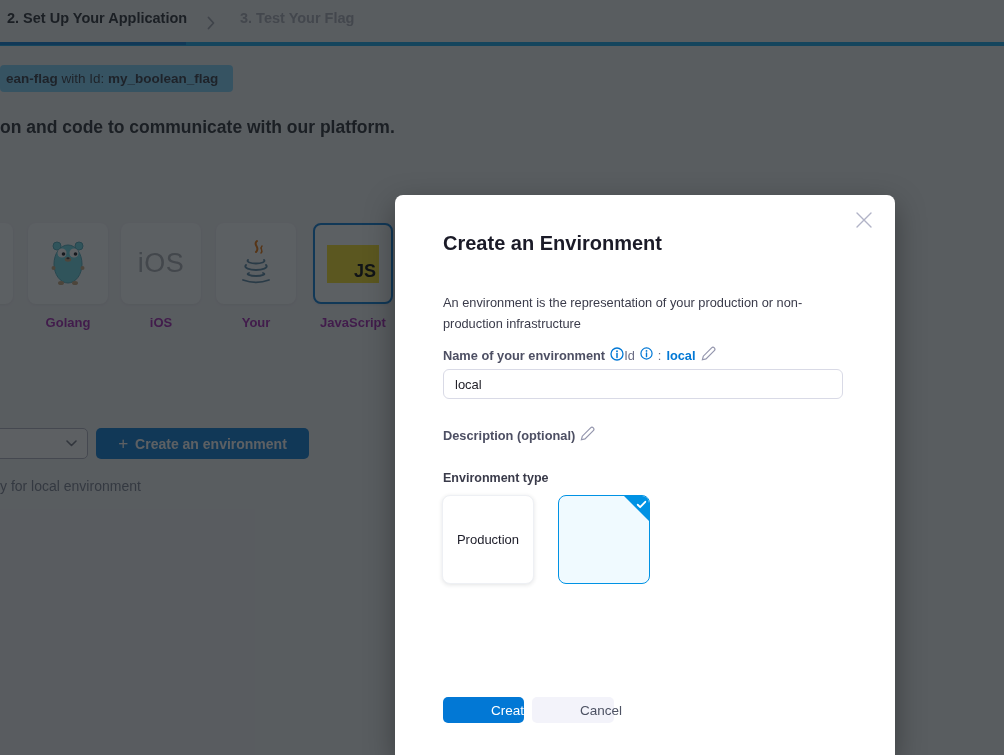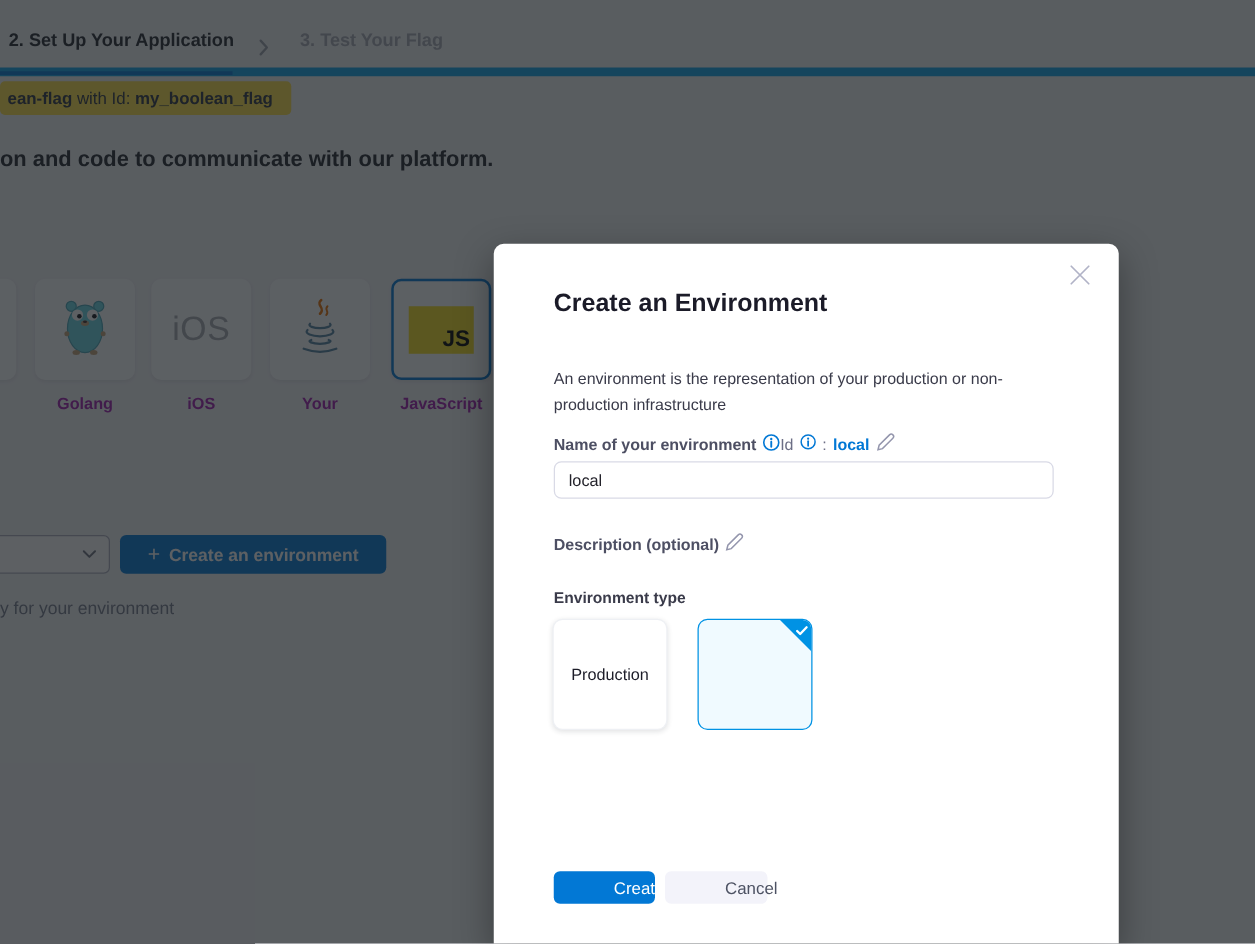--- a/index.html
+++ b/index.html
@@ -3,28 +3,28 @@
 <meta charset="utf-8">
 <style>
   html,body{margin:0;padding:0;background:#cfd2d8;}
   *{box-sizing:border-box;}
   .viewport{
     position:relative;width:1004px;height:755px;overflow:hidden;
     font-family:"Liberation Sans",sans-serif;background:#f2f3f6;
   }
   
   .page{position:absolute;inset:0;}
-  .tabbar{position:absolute;top:15px;left:0;right:0;height:46px;border-bottom:7px solid #0ea5e9;}
+  .tabbar{position:absolute;top:0;left:0;right:0;height:46px;border-bottom:4px solid #0ea5e9;}
   .tab{position:absolute;top:10px;font-size:14.5px;cursor:pointer;}
   .tab.active{left:7px;font-weight:700;color:#22272d;}
   .tab.inactive{left:240px;font-weight:600;color:#a8abb5;}
   .tab-underline{position:absolute;left:0;top:42px;width:186px;height:3px;background:var(--accent);}
   .tab-chevron{position:absolute;left:206px;top:15px;}
   .flag-chip{
-    position:absolute;left:0;top:65px;width:233px;height:27px;background:#fde047;
+    position:absolute;left:0;top:65px;width:233px;height:27px;background:#7dd3fc;
     border-radius:4px;display:flex;align-items:center;padding-left:6px;
     font-size:13.5px;color:#2e3440;
   }
   .flag-chip span{white-space:pre;}
   .flag-chip b{font-weight:700;}
   .page-heading{position:absolute;left:0;top:117px;font-size:17.5px;font-weight:700;color:#22272d;}
   .sdk-card{
     position:absolute;top:223px;width:80px;height:81px;background:#fcfdfe;border-radius:8px;
     box-shadow:0 1px 3px rgba(30,35,45,.07);display:flex;align-items:center;justify-content:center;cursor:pointer;
   }
@@ -165,21 +165,21 @@
       <svg width="11" height="7" viewBox="0 0 11 7">
           <path d="M1 1l4.5 4.5L10 1" fill="none" stroke="#6f7480" stroke-width="1.6" stroke-linecap="round" stroke-linejoin="round"></path>
         </svg>
     </div>
 
     <button class="create-env-btn">
       <span class="plus">+</span>
       <span>Create an environment</span>
     </button>
 
-    <div class="page-hint">y for your environment</div>
+    <div class="page-hint">y for local environment</div>
   </div>
 
   <div class="backdrop"></div>
 
   <div class="modal">
     <button class="modal-close">
       <svg width="18" height="18" viewBox="0 0 18 18">
           <path d="M2 2l14 14M16 2L2 16" stroke="#b1b3c7" stroke-width="1.4" stroke-linecap="round"></path>
         </svg>
     </button>

